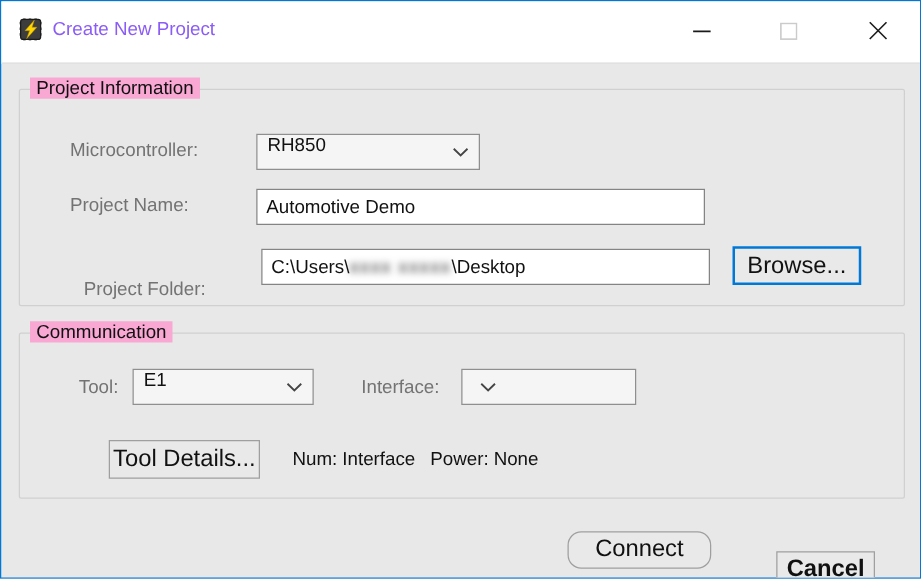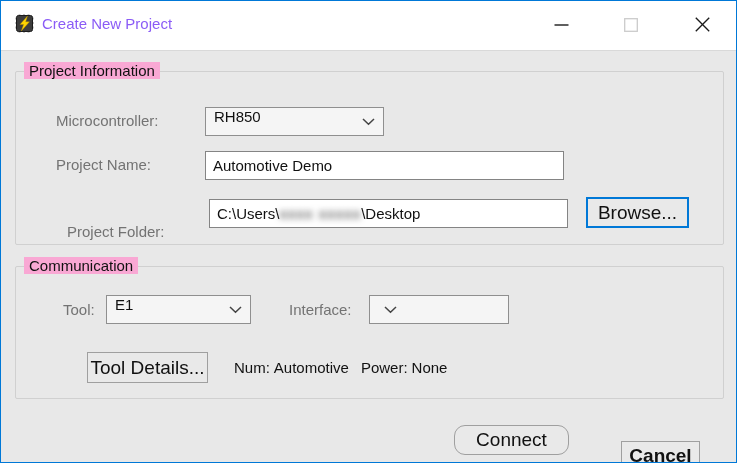--- a/index.html
+++ b/index.html
@@ -140,21 +140,21 @@
           <polyline points="1,1 6.5,6.3 12,1" fill="none" stroke="#454545" stroke-width="1.5"></polyline>
         </svg>
     </span>
   </div>
 
   <div class="btn" style="left:58px;top:351px;width:121px;height:31px;margin-left:28px;">
     <span>Tool Details...</span>
   </div>
 
   <div class="status-line" style="left:233px;top:358px;">
-    <span>Num:</span><span class="val">Automotive</span><span class="gap">Power:</span><span class="val">None</span>
+    <span>Num:</span><span class="val">Interface</span><span class="gap">Power:</span><span class="val">None</span>
   </div>
 
   <div class="btn" style="left:453px;top:424px;width:115px;height:30px;border-radius:11px;">
     <span>Connect</span>
   </div>
   <div class="btn" style="left:620px;top:440px;width:79px;height:30px;font-weight:bold;">
     <span>Cancel</span>
   </div>
 
 </div>

